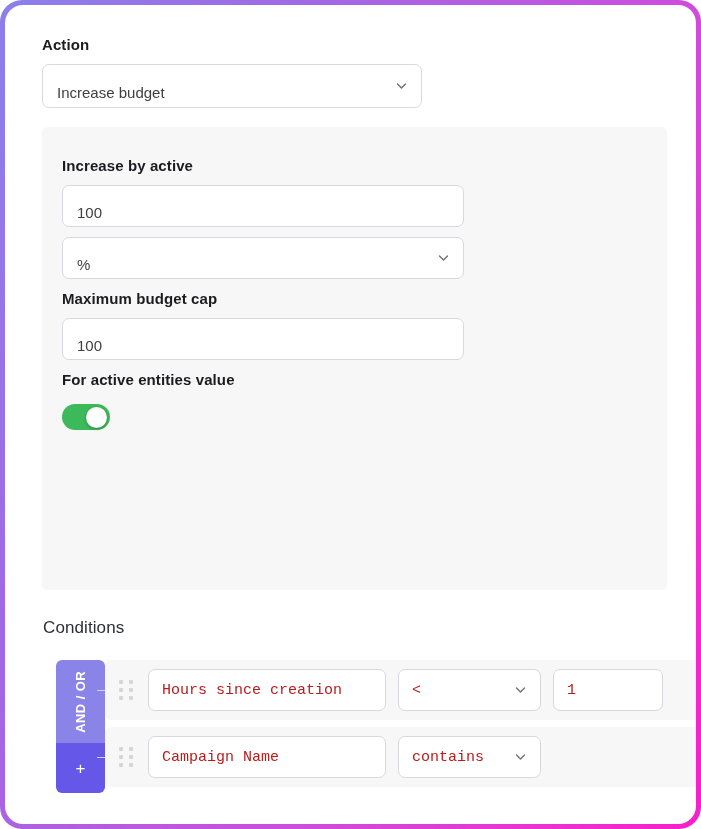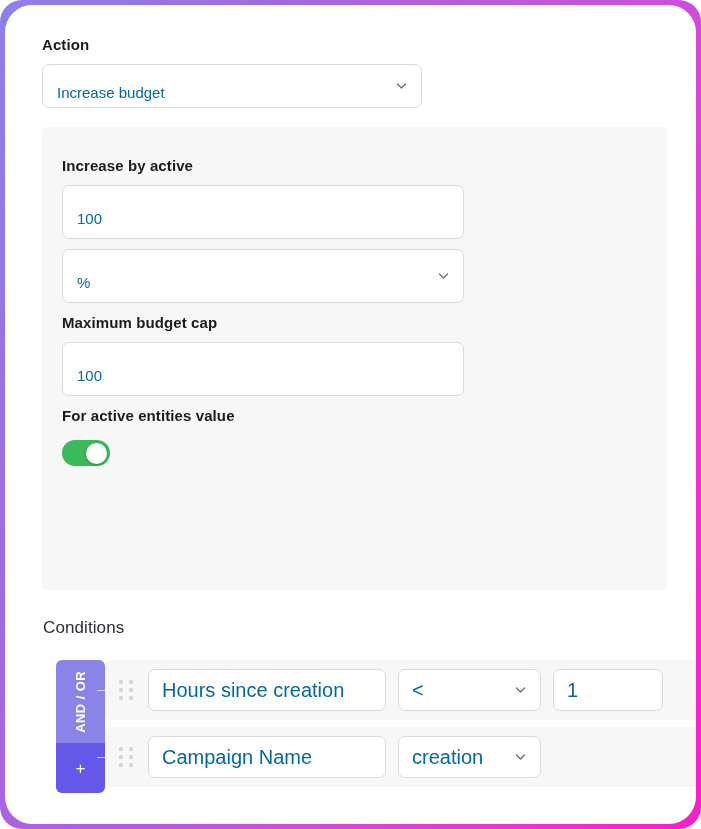--- a/index.html
+++ b/index.html
@@ -19,48 +19,48 @@
     background: linear-gradient(115deg, #8b80ec 0%, #a169e4 28%, #cc4edc 62%, #ef2fd0 88%, #f51fc9 100%);
     border-radius: 22px;
     padding: 5px;
     overflow: hidden;
   }
   .card-inner {
     position: relative;
     width: 100%;
     height: 100%;
     background: #ffffff;
-    border-radius: 27px;
+    border-radius: 18px;
     overflow: hidden;
   }
 
   
   .field-label {
     font-size: 15px;
     font-weight: bold;
     color: #1b1b20;
     letter-spacing: 0.1px;
     line-height: 20px;
   }
 
   .control {
     position: relative;
     background: #ffffff;
     border: 1px solid #d7d9de;
     border-radius: 7px;
-    height: 54px;
+    height: 42px;
     display: flex;
     align-items: center;
     padding: 0 14px;
     font-size: 15px;
     color: #20232b;
   }
   .control .val {
     font-size: 15px;
-    color: #0369a1;
+    color: #404040;
     line-height: 19px;
     white-space: nowrap;
     overflow: hidden;
     margin-top: 12px;
   }
   .chev {
     position: absolute;
     right: 13px;
     top: 50%;
     transform: translateY(-50%);
@@ -223,24 +223,25 @@
     border-radius: 7px;
     background: #ffffff;
     display: flex;
     align-items: center;
     padding: 0 13px;
     position: relative;
     flex: 0 0 auto;
     margin-right: 12px;
   }
   .cond-field .val {
-    font-size: 20px;
-    color: #0369a1;
+    font-size: 15px;
+    color: #b91c1c;
     white-space: nowrap;
     overflow: hidden;
+    font-family: Liberation Mono, monospace;
   }
   .f-attr { width: 238px; }
   .f-op   { width: 143px; padding-right: 30px; }
   .f-val  { width: 110px; }
 </style>
 </head>
 <body>
 
 <div class="app-frame">
   <div class="card-inner">
@@ -343,21 +344,21 @@
               <i></i>
               <i></i>
               <i></i>
               <i></i>
               <i></i>
           </span>
           <div class="cond-field f-attr">
             <span class="val">Campaign Name</span>
           </div>
           <div class="cond-field f-op">
-            <span class="val">creation</span>
+            <span class="val">contains</span>
             <span class="chev">
               <svg viewBox="0 0 13 13" width="13" height="13">
                   <path d="M2.5 4.6 L6.5 8.6 L10.5 4.6" fill="none" stroke="#6d7079" stroke-width="1.4" stroke-linecap="round" stroke-linejoin="round"></path>
                 </svg>
             </span>
           </div>
         </div>
 
       </div>
     </div>

